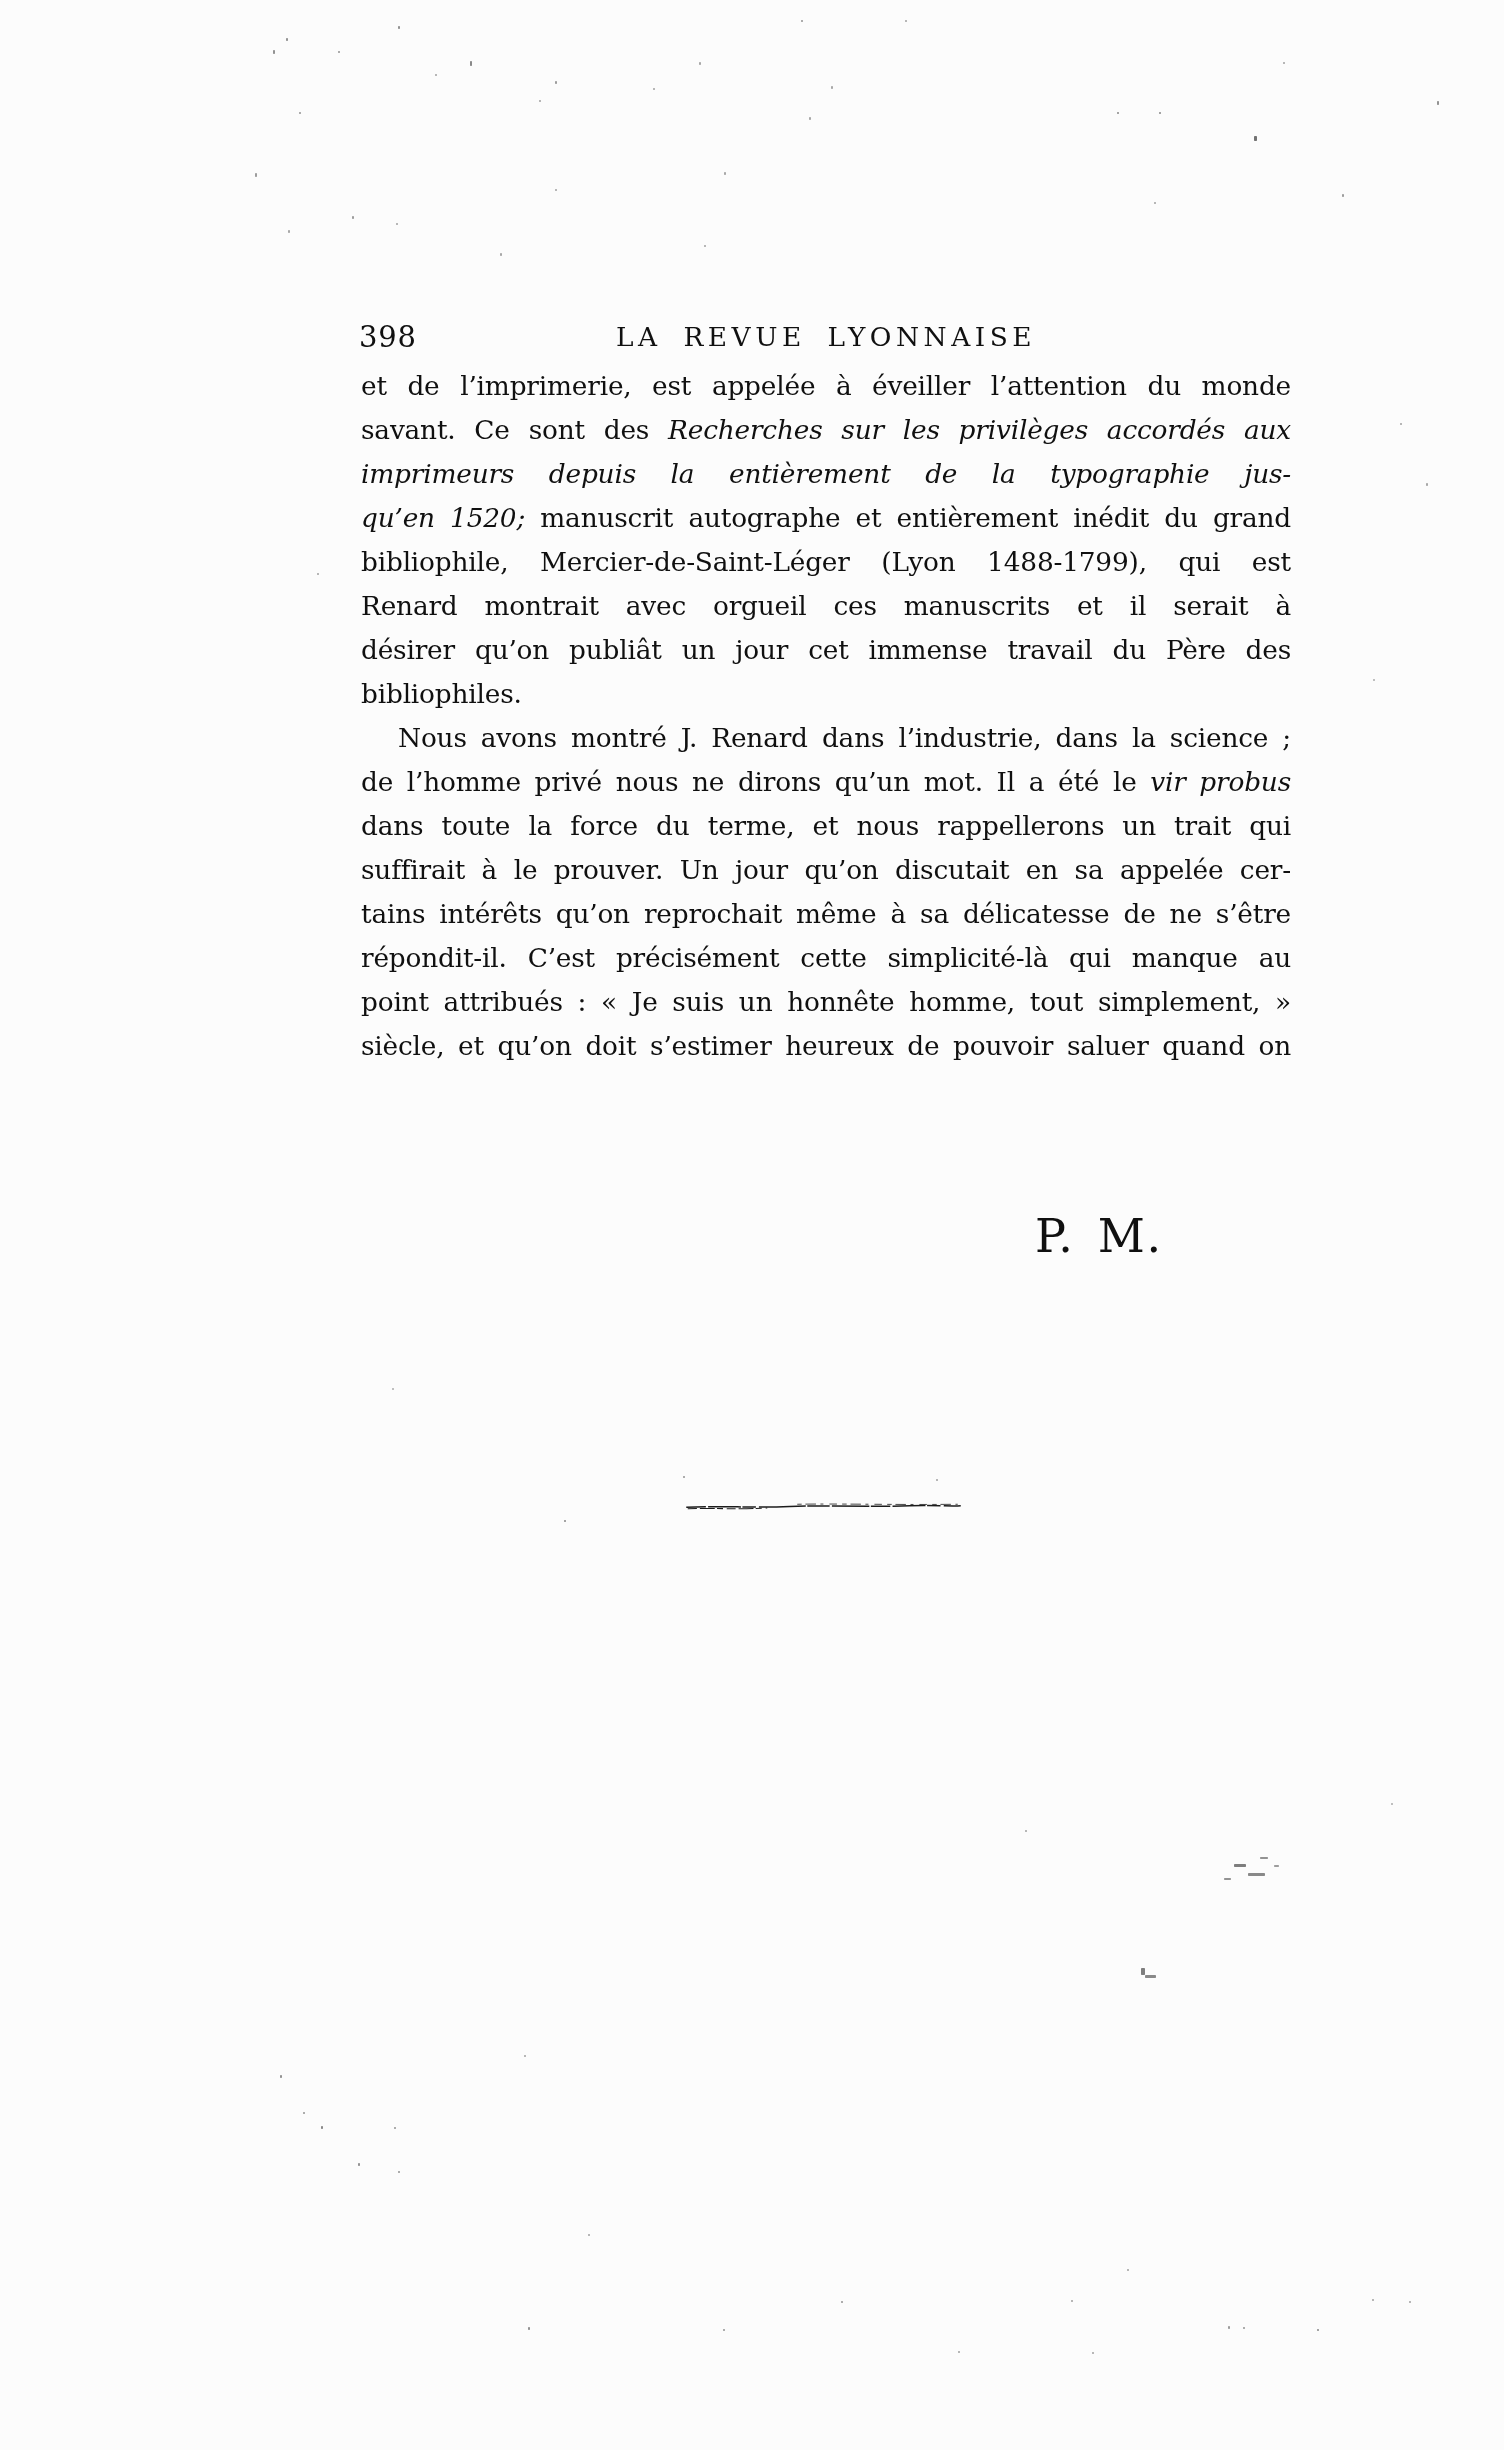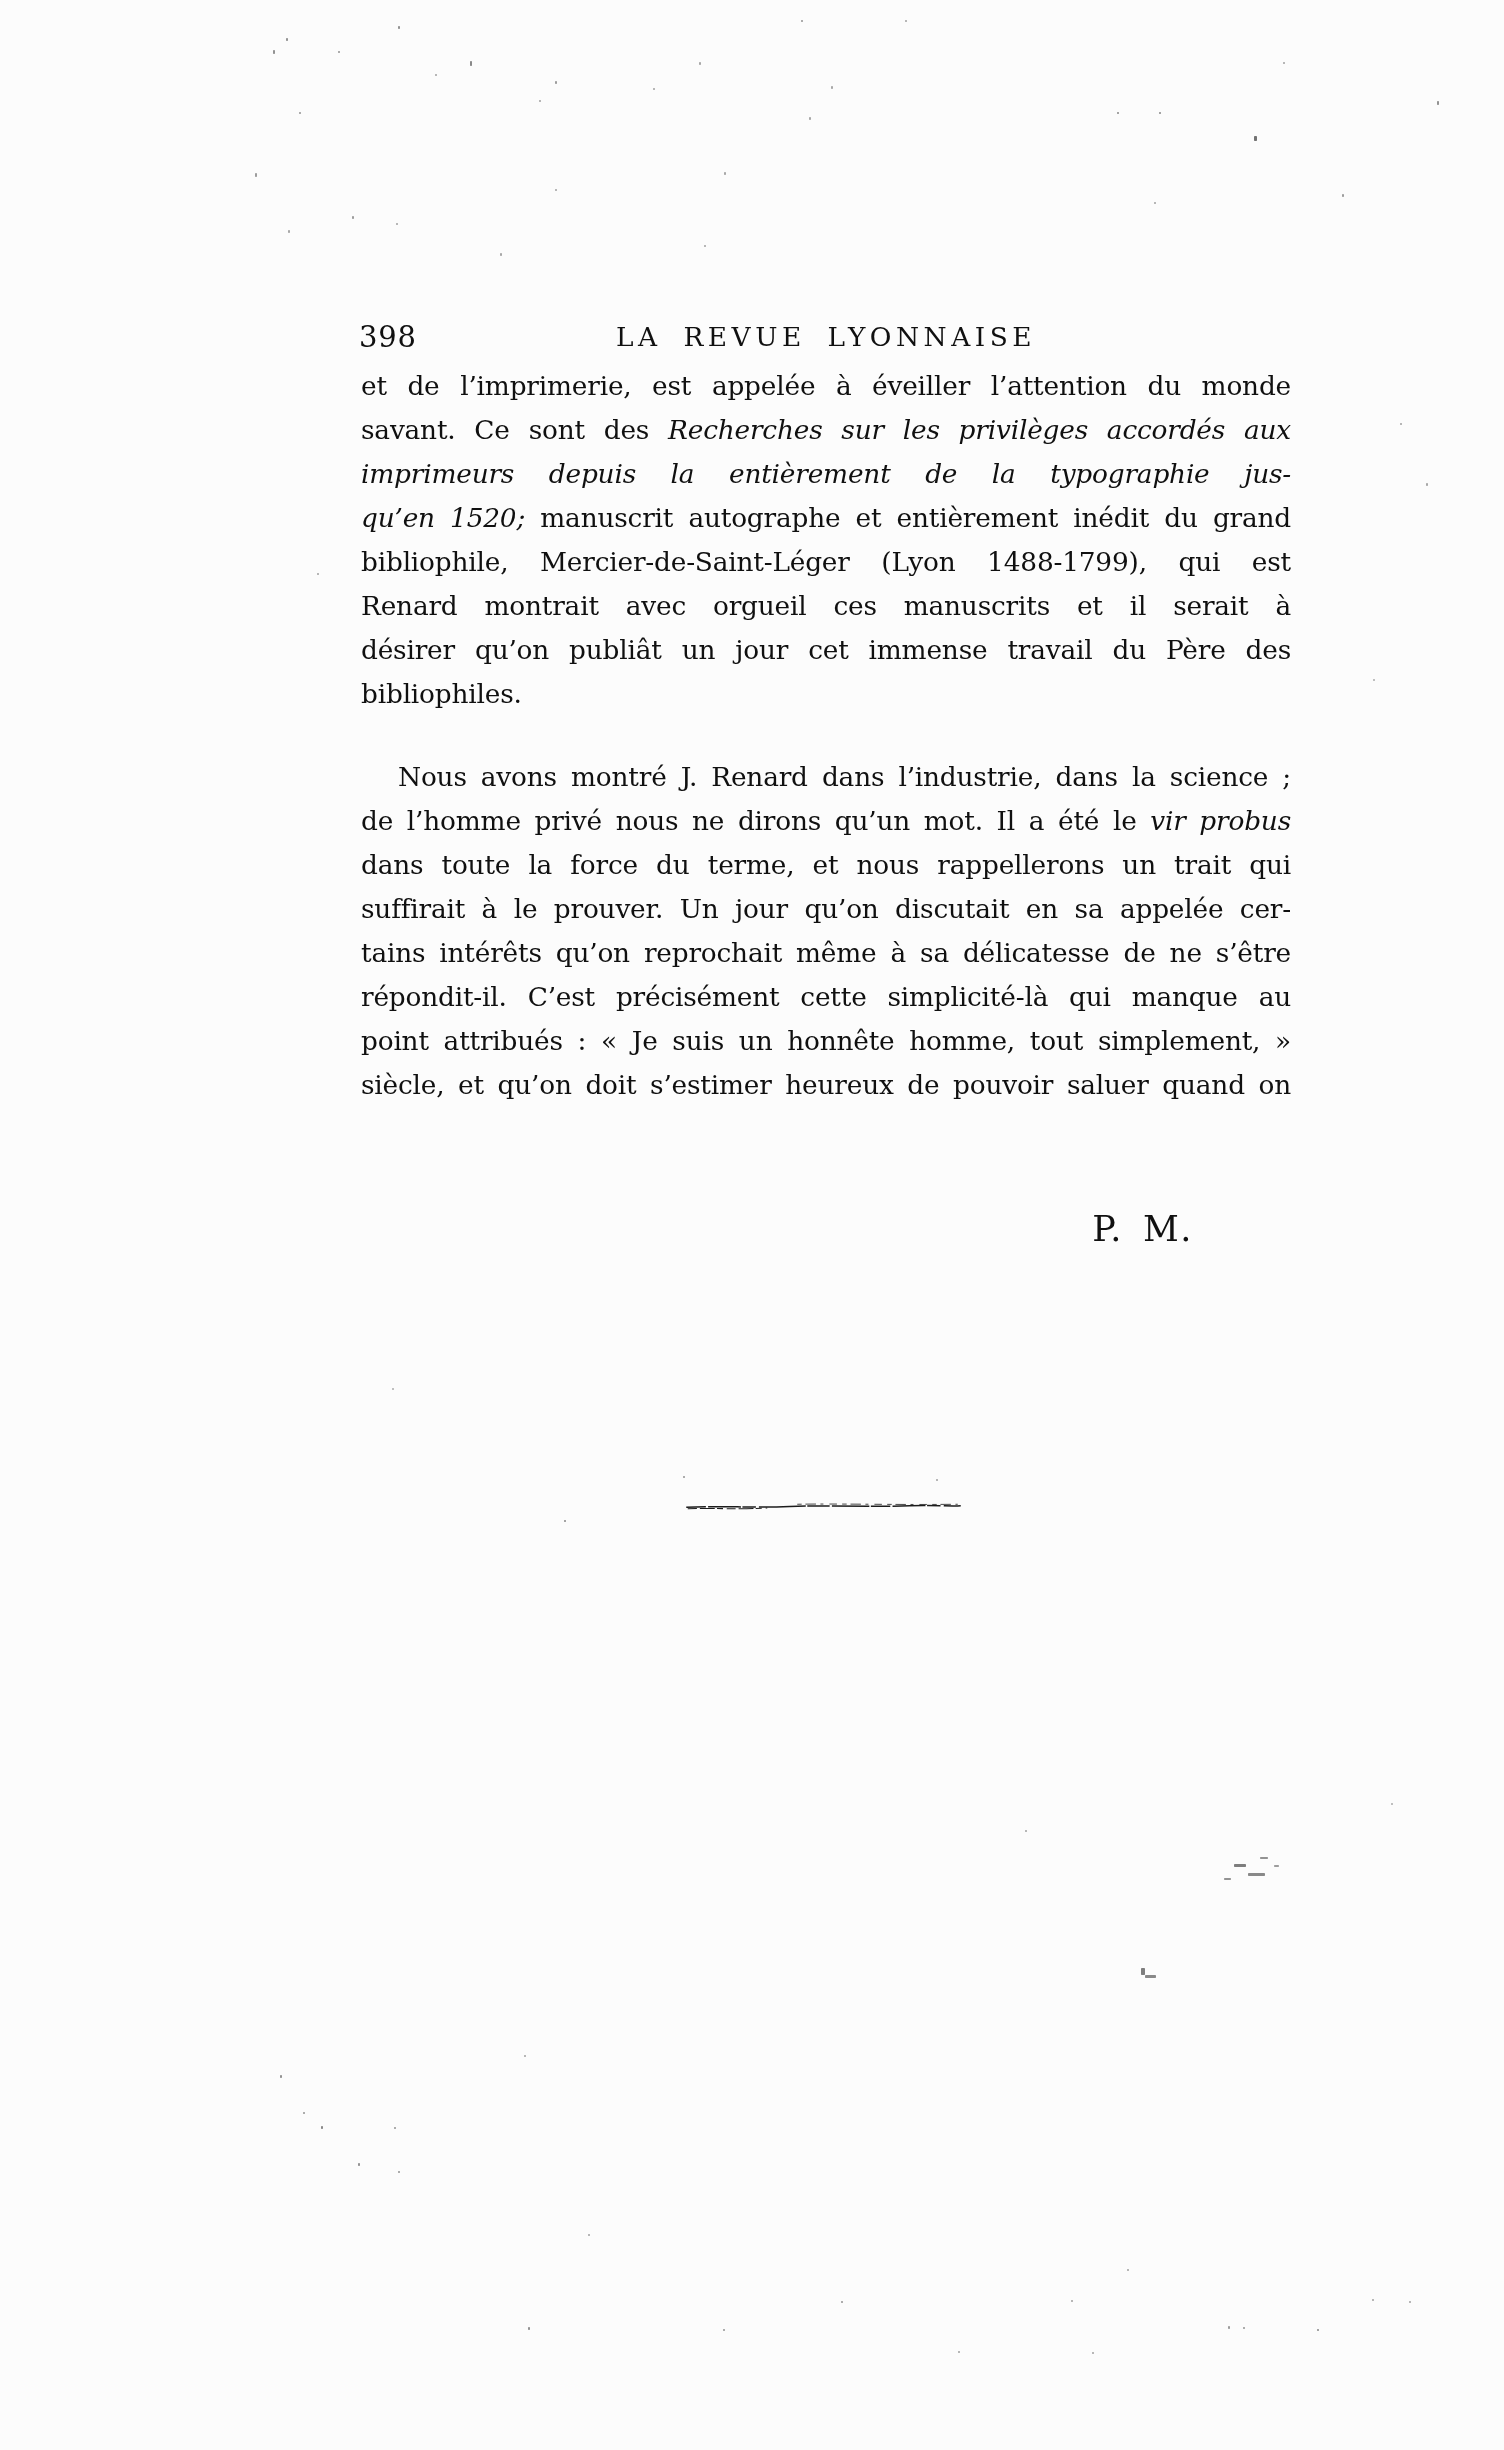--- a/index.html
+++ b/index.html
@@ -51,32 +51,31 @@
     text-align: justify;
     text-align-last: justify;
     overflow: hidden;
     white-space: nowrap;
   }
   .line.last {
     text-align-last: left;
   }
   .line.indent {
     padding-left: 37px;
-    margin-top: 39px;
   }
   .line .it {
     font-style: italic;
   }
   .signature {
     position: absolute;
     left: 1035px;
     top: 1209px;
     width: 158px;
-    text-align: right;
-    font-size: 35px;
+    text-align: left;
+    font-size: 46px;
     word-spacing: 7.5px;
     letter-spacing: 1.5px;
   }
   .divider {
     position: absolute;
     left: 684px;
     top: 1500px;
     width: 279px;
     height: 9px;
   }

